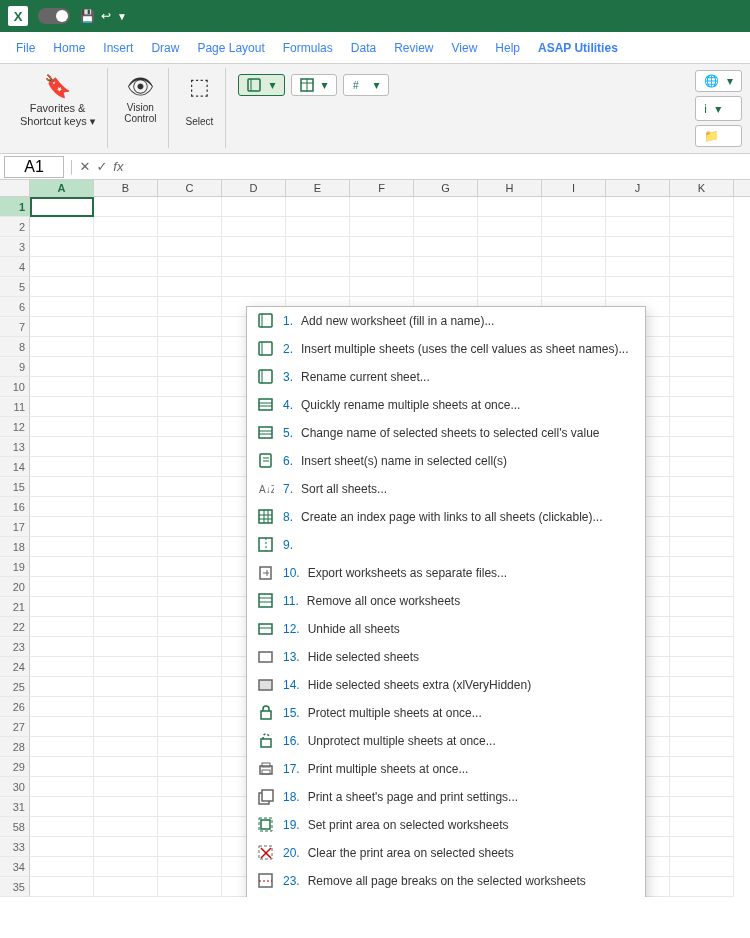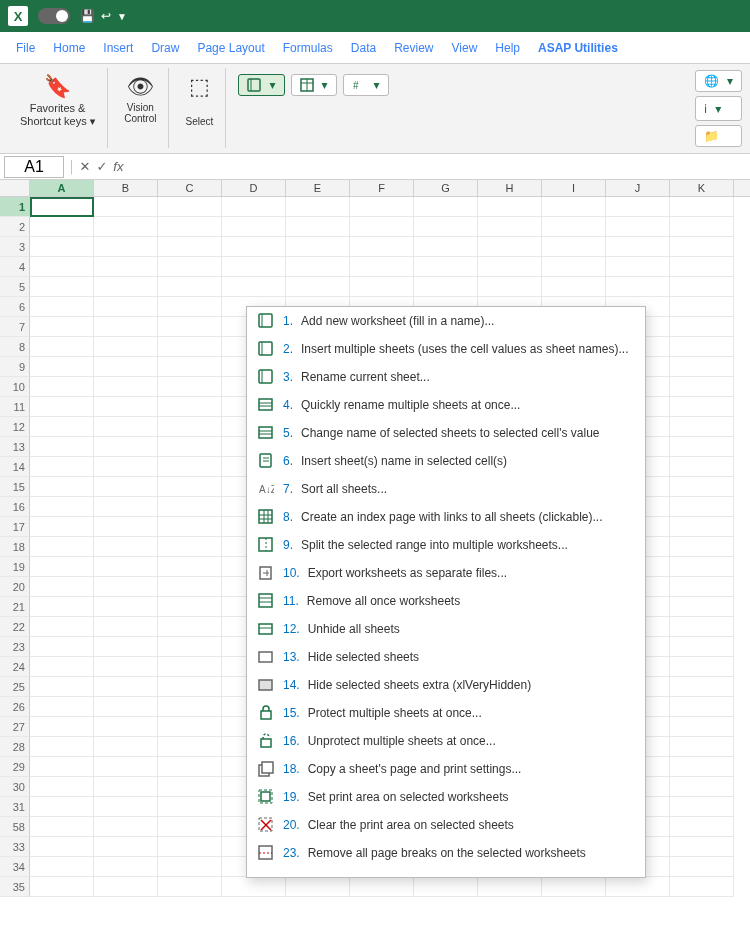--- a/index.html
+++ b/index.html
@@ -890,21 +890,20 @@
         <span> Create an index page with links to all sheets (clickable)...</span>
       </div>
       <div class="dropdown-item">
         <div class="dropdown-item-icon">
           <svg width="16" height="16">
             <rect x="1" y="1" width="13" height="13" fill="none" stroke="#1f7145" stroke-width="1.5"></rect>
             <line x1="8" y1="1" x2="8" y2="14" stroke="#1f7145" stroke-width="1" stroke-dasharray="2,2"></line>
           </svg>
         </div>
         <span class="item-num">9.</span>
-        <span> Split the selected range into multiple worksheets...</span>
       </div>
       <div class="dropdown-item">
         <div class="dropdown-item-icon">
           <svg width="16" height="16">
             <rect x="2" y="2" width="11" height="12" fill="none" stroke="#666" stroke-width="1.5"></rect>
             <line x1="5" y1="8" x2="11" y2="8" stroke="#666" stroke-width="1"></line>
             <line x1="9" y1="5" x2="9" y2="11" stroke="#666" stroke-width="1"></line>
           </svg>
         </div>
         <span class="item-num">10.</span>
@@ -965,26 +964,37 @@
             <rect x="3" y="6" width="10" height="8" fill="none" stroke="#1f7145" stroke-width="1.5"></rect>
             <path d="M5 6 V4 a3 3 0 0 1 6 0" fill="none" stroke="#1f7145" stroke-width="1.5" stroke-dasharray="2,2"></path>
           </svg>
         </div>
         <span class="item-num">16.</span>
         <span> Unprotect multiple sheets at once...</span>
       </div>
       <div class="dropdown-item">
         <div class="dropdown-item-icon">
           <svg width="16" height="16">
+            <rect x="2" y="5" width="12" height="8" fill="none" stroke="#666" stroke-width="1.5"></rect>
+            <rect x="4" y="2" width="8" height="4" fill="none" stroke="#666" stroke-width="1"></rect>
+            <rect x="4" y="9" width="8" height="4" fill="none" stroke="#666" stroke-width="1"></rect>
+          </svg>
+        </div>
+        <span class="item-num">17.</span>
+        <span> Print multiple sheets at once...</span>
+      </div>
+      <div class="dropdown-item">
+        <div class="dropdown-item-icon">
+          <svg width="16" height="16">
             <rect x="1" y="4" width="10" height="11" fill="none" stroke="#666" stroke-width="1.5"></rect>
             <rect x="4" y="1" width="11" height="11" fill="#fff" stroke="#666" stroke-width="1.5"></rect>
           </svg>
         </div>
         <span class="item-num">18.</span>
-        <span> Copy a sheet's page and print settings...</span>
+        <span> Print a sheet's page and print settings...</span>
       </div>
       <div class="dropdown-item">
         <div class="dropdown-item-icon">
           <svg width="16" height="16">
             <rect x="1" y="1" width="13" height="13" fill="none" stroke="#1f7145" stroke-width="1" stroke-dasharray="3,2"></rect>
             <rect x="3" y="3" width="9" height="9" fill="none" stroke="#1f7145" stroke-width="1.5"></rect>
           </svg>
         </div>
         <span class="item-num">19.</span>
         <span> Set print area on selected worksheets</span>

